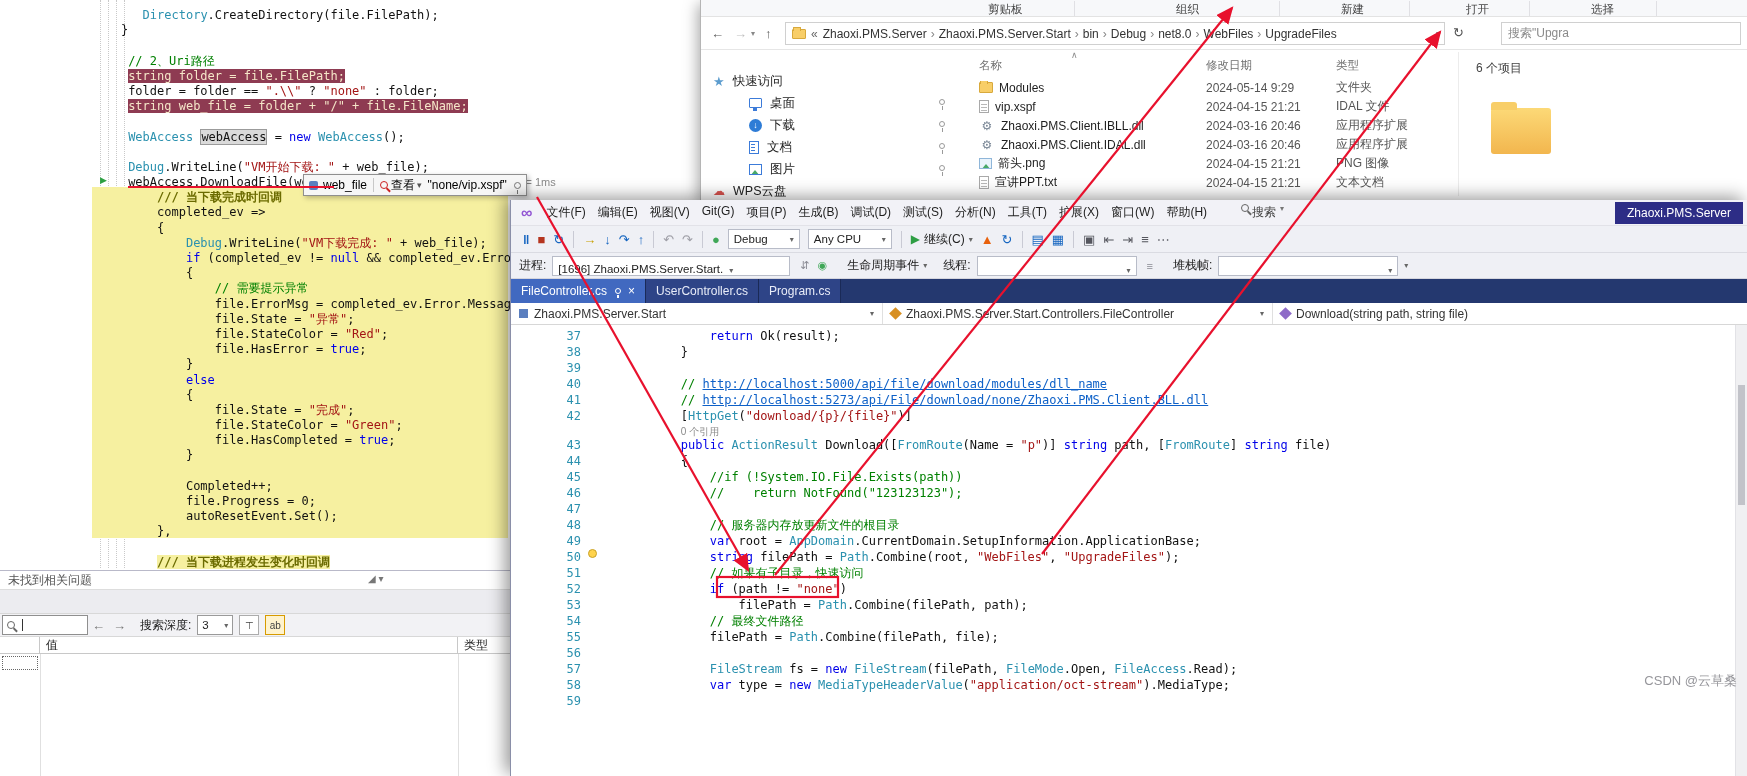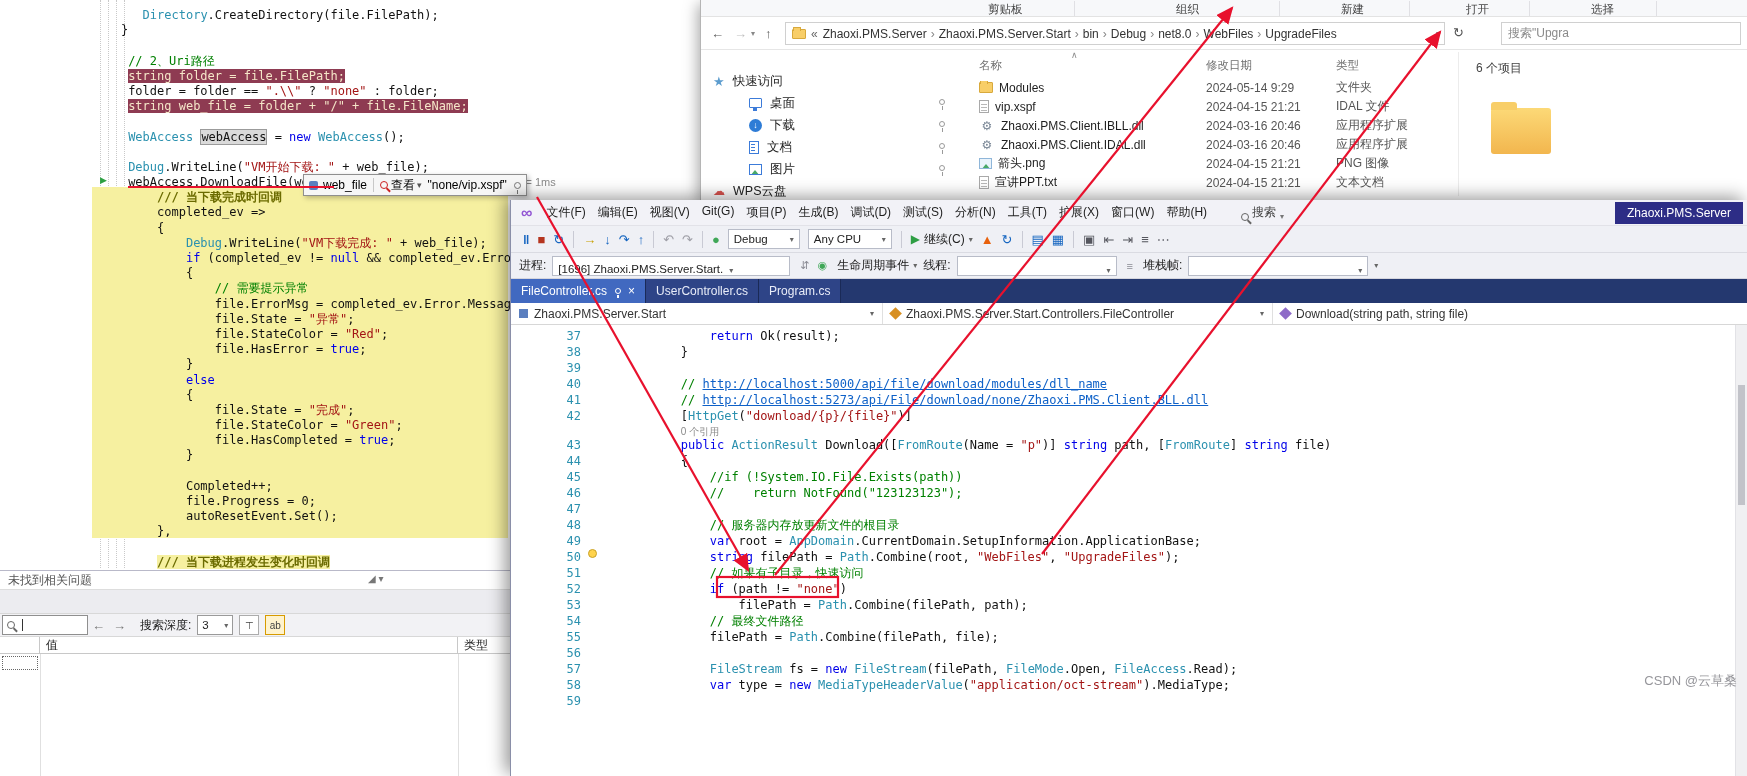--- a/index.html
+++ b/index.html
@@ -106,41 +106,41 @@
   #ex-count{position:absolute;left:775px;top:60px;font-size:12px;color:#444}
   #ex-bigfolder{position:absolute;left:790px;top:108px;width:60px;height:46px;background:linear-gradient(#FCD977,#F2B64E);border-radius:3px}
   #ex-bigfolder:before{content:"";position:absolute;top:-6px;left:0;width:26px;height:8px;background:#F8CE68;border-radius:3px 3px 0 0}
 
   
   #right-vs{position:absolute;left:510px;top:200px;width:1237px;height:576px;background:#EFF0F5;z-index:3;box-shadow:-5px -3px 16px rgba(0,0,0,.4);border-left:1px solid #8A8FA8}
   #rv-menubar{height:26px;background:#F2F2F7;border-bottom:1px solid #E2E2E8;display:flex;align-items:center;position:relative}
   #rv-logo{font-size:16px;font-weight:bold;color:#9255D3;margin:0 8px 0 10px}
   #rv-menus{display:flex}
   .menu-item{padding:0 6px;font-size:12px;color:#1E1E1E}
-  #rv-searchgrp{display:flex;align-items:flex-end;margin-left:28px;color:#444;font-size:12px}
+  #rv-searchgrp{display:flex;align-items:flex-start;margin-left:28px;color:#444;font-size:12px}
   #rv-searchgrp .caret{font-size:8px;color:#777;margin-left:4px}
   #rv-solution{position:absolute;right:4px;top:2px;height:22px;background:#2D2D86;color:#fff;font-size:12px;display:flex;align-items:center;padding:0 12px}
   #rv-toolbar{height:27px;background:#EFF0F5;border-bottom:1px solid #DADBE2;display:flex;align-items:center;padding-left:8px}
   .tico{font-size:13px;margin:0 4px;color:#55565E}
   .tsep{width:1px;height:17px;background:#C9CAD4;margin:0 5px}
   [data-name="break-all-icon"]{color:#1565C0;font-weight:bold}
   [data-name="stop-icon"]{color:#B5351F}
   [data-name="restart-icon"],[data-name="step-into-icon"],[data-name="step-over-icon"],[data-name="step-out-icon"],[data-name="restart-app-icon"],[data-name="save-icon"],[data-name="save-all-icon"]{color:#1565C0}
   [data-name="show-next-statement-icon"]{color:#C8A000}
   [data-name="undo-icon"],[data-name="redo-icon"]{color:#A0A0A8}
   [data-name="browser-link-icon"]{color:#3FA757}
   [data-name="hot-reload-icon"]{color:#E8610C}
   .tcombo{height:20px;background:#fff;border:1px solid #B8BCC8;display:flex;align-items:center;justify-content:space-between;padding:0 5px;font-size:11.5px;color:#222;margin:0 4px}
   .tcombo .caret,.pcombo .caret{font-size:8px;color:#666;margin-left:6px}
   #rv-continue{display:flex;align-items:center;margin:0 4px;font-size:12px;color:#1E1E1E}
   #rv-continue .play{color:#2E9E44;font-size:12px;margin-right:4px}
   #rv-continue .caret{font-size:8px;color:#666;margin-left:4px}
   #rv-procrow{height:26px;background:#EFF0F5;border-bottom:1px solid #D5D6DE;display:flex;align-items:center;font-size:12px;color:#222;padding-left:8px}
   .pcombo{height:20px;background:#fff;border:1px solid #B8BCC8;display:flex;align-items:flex-end;padding:0 5px;font-size:11.5px;margin:0 6px;white-space:nowrap}
-  .plabel{margin-left:6px;white-space:nowrap}
+  .plabel{margin-left:16px;white-space:nowrap}
   .pico{color:#3FA757;font-size:11px;margin:0 4px}
   .pico.gray{color:#8A8B94}
   #rv-tabs{display:flex;background:#24386F;height:24px}
   .vs-tab{display:flex;align-items:center;padding:0 10px;font-size:12px;color:#E8ECF8;background:#2E4487;border-right:1px solid #1A2A57}
   .vs-tab.active{background:#4169C0;color:#fff}
   .tab-pin{width:6px;height:6px;border:1.2px solid #fff;border-radius:50%;margin-left:8px;position:relative}
   .tab-pin:after{content:"";position:absolute;left:1.4px;top:5.5px;width:1.2px;height:3px;background:#fff}
   .tab-close{margin-left:7px;font-size:12px;color:#fff}
   #rv-crumbs{height:22px;background:#fff;border-bottom:1px solid #D7D7D7;display:flex;font-size:12px;color:#333}
   .crumbseg{display:flex;align-items:center;padding:0 8px;border-right:1px solid #E0E0E0;white-space:nowrap;overflow:hidden}

